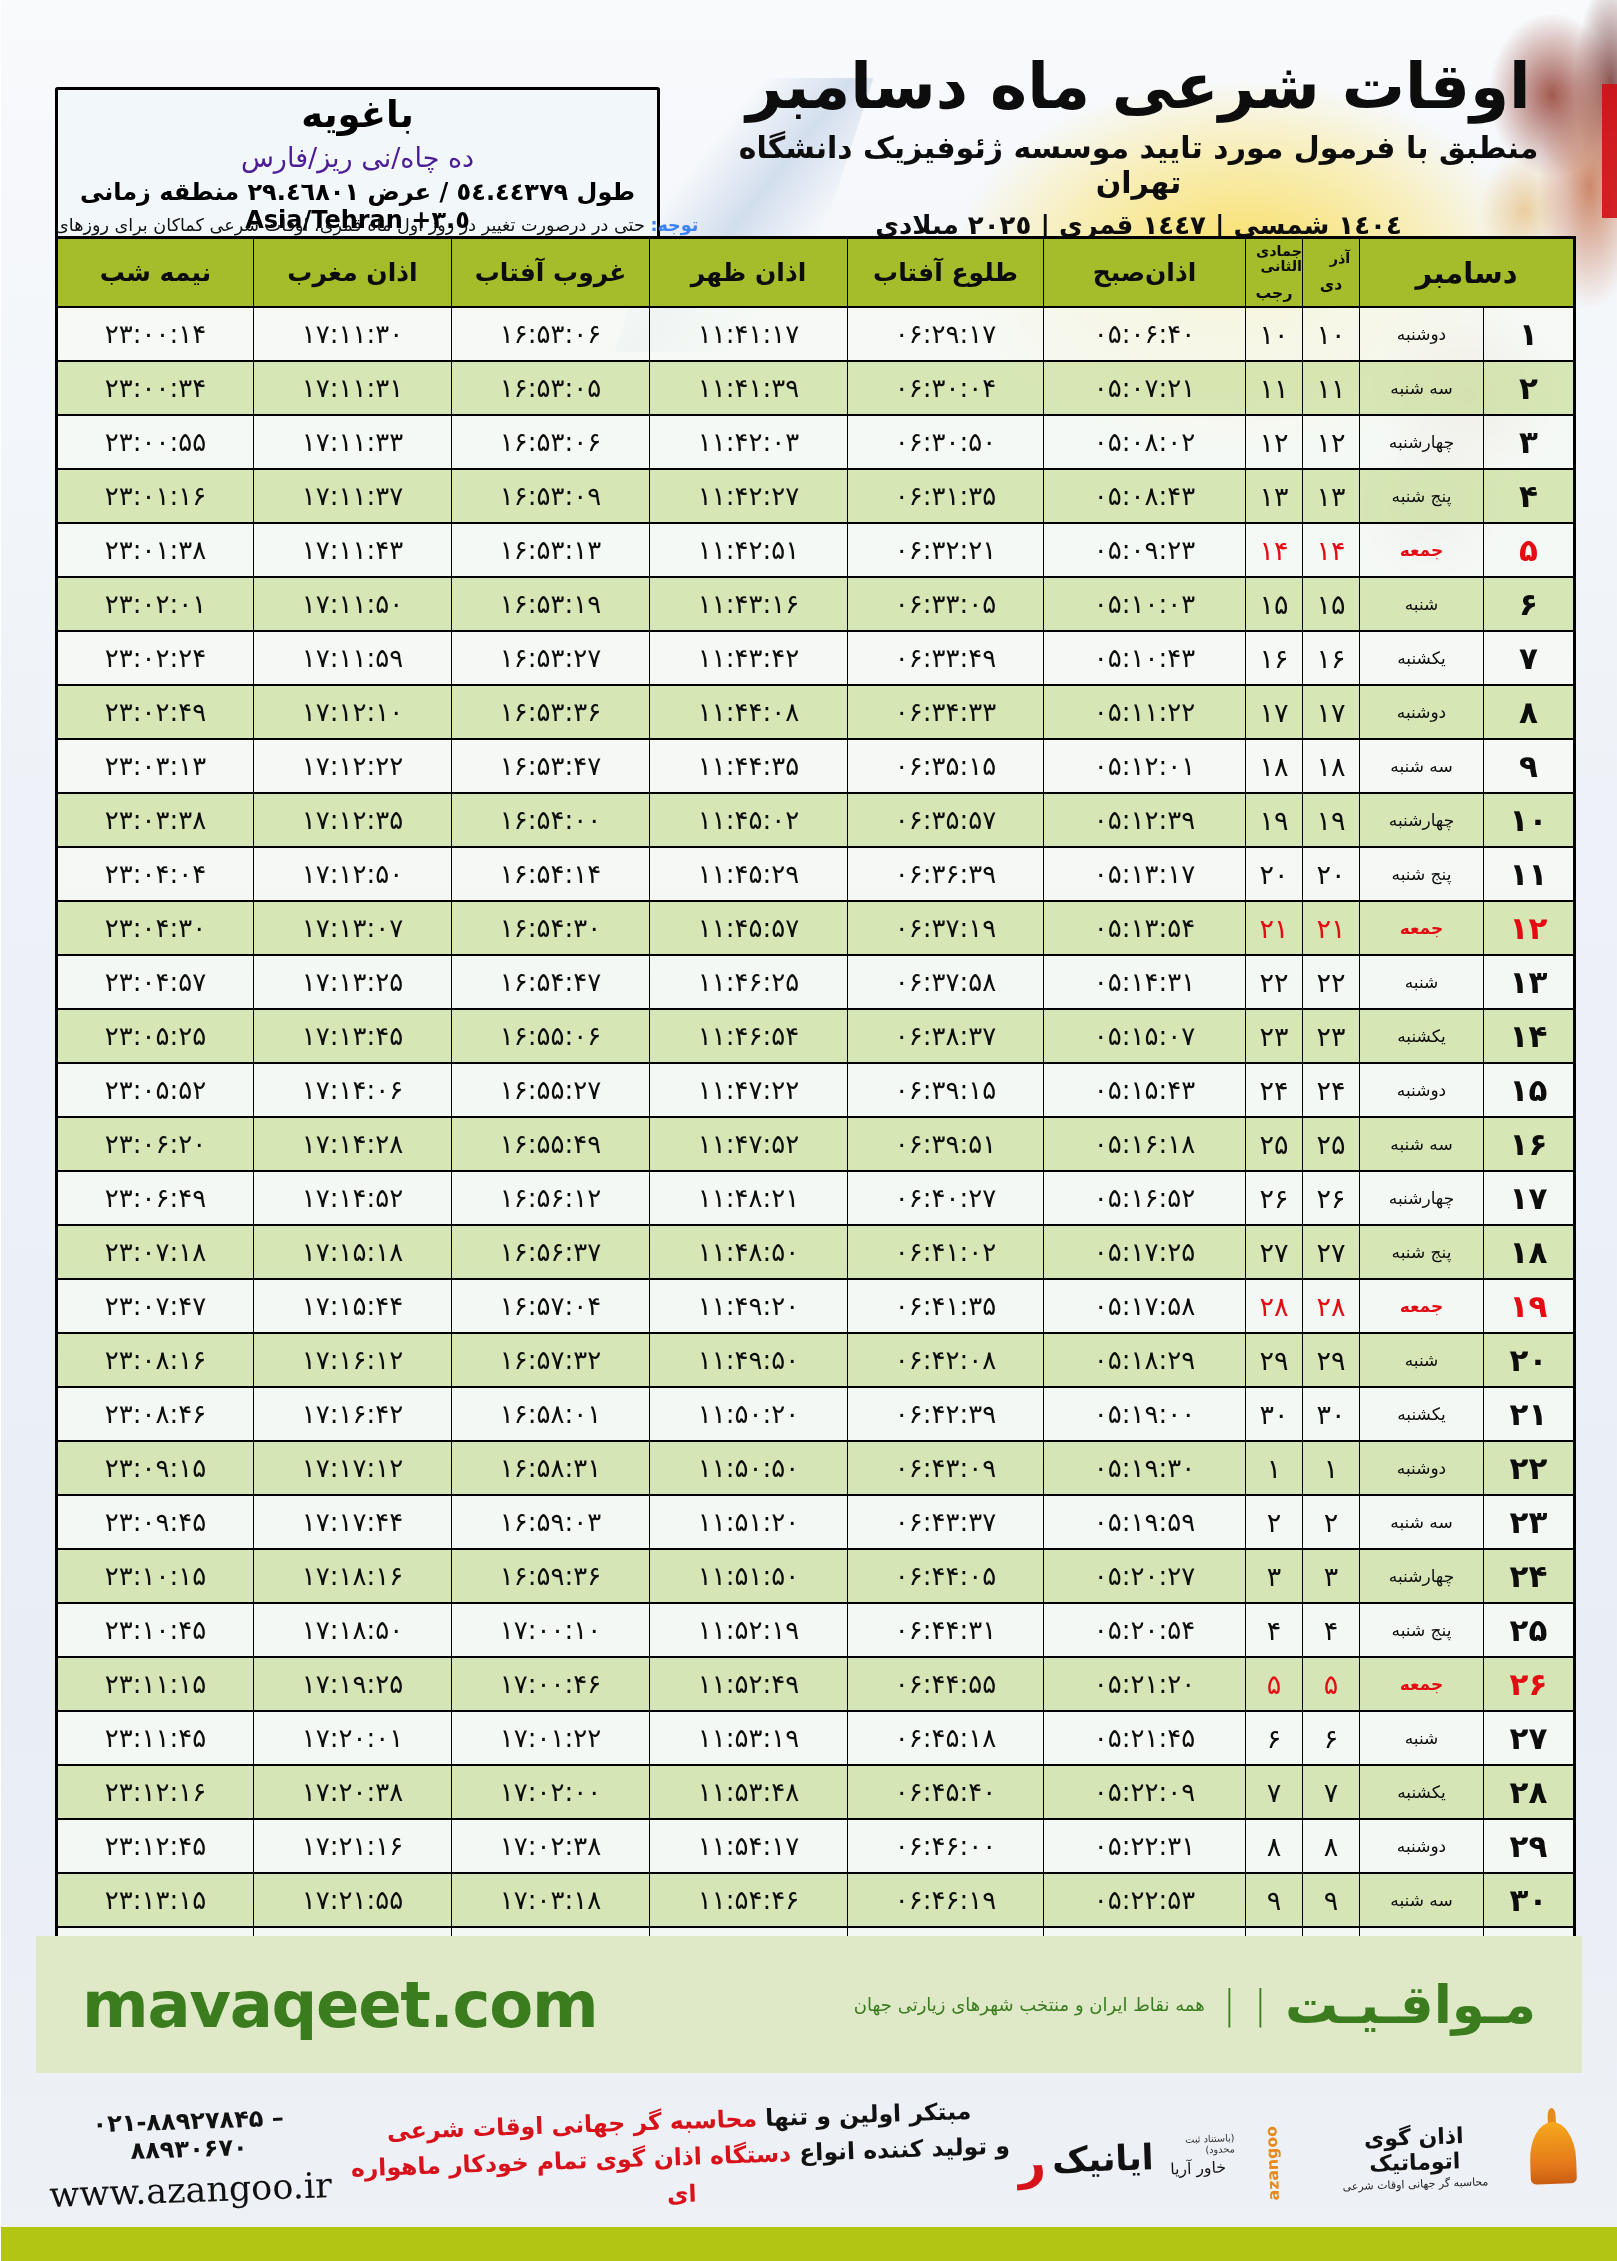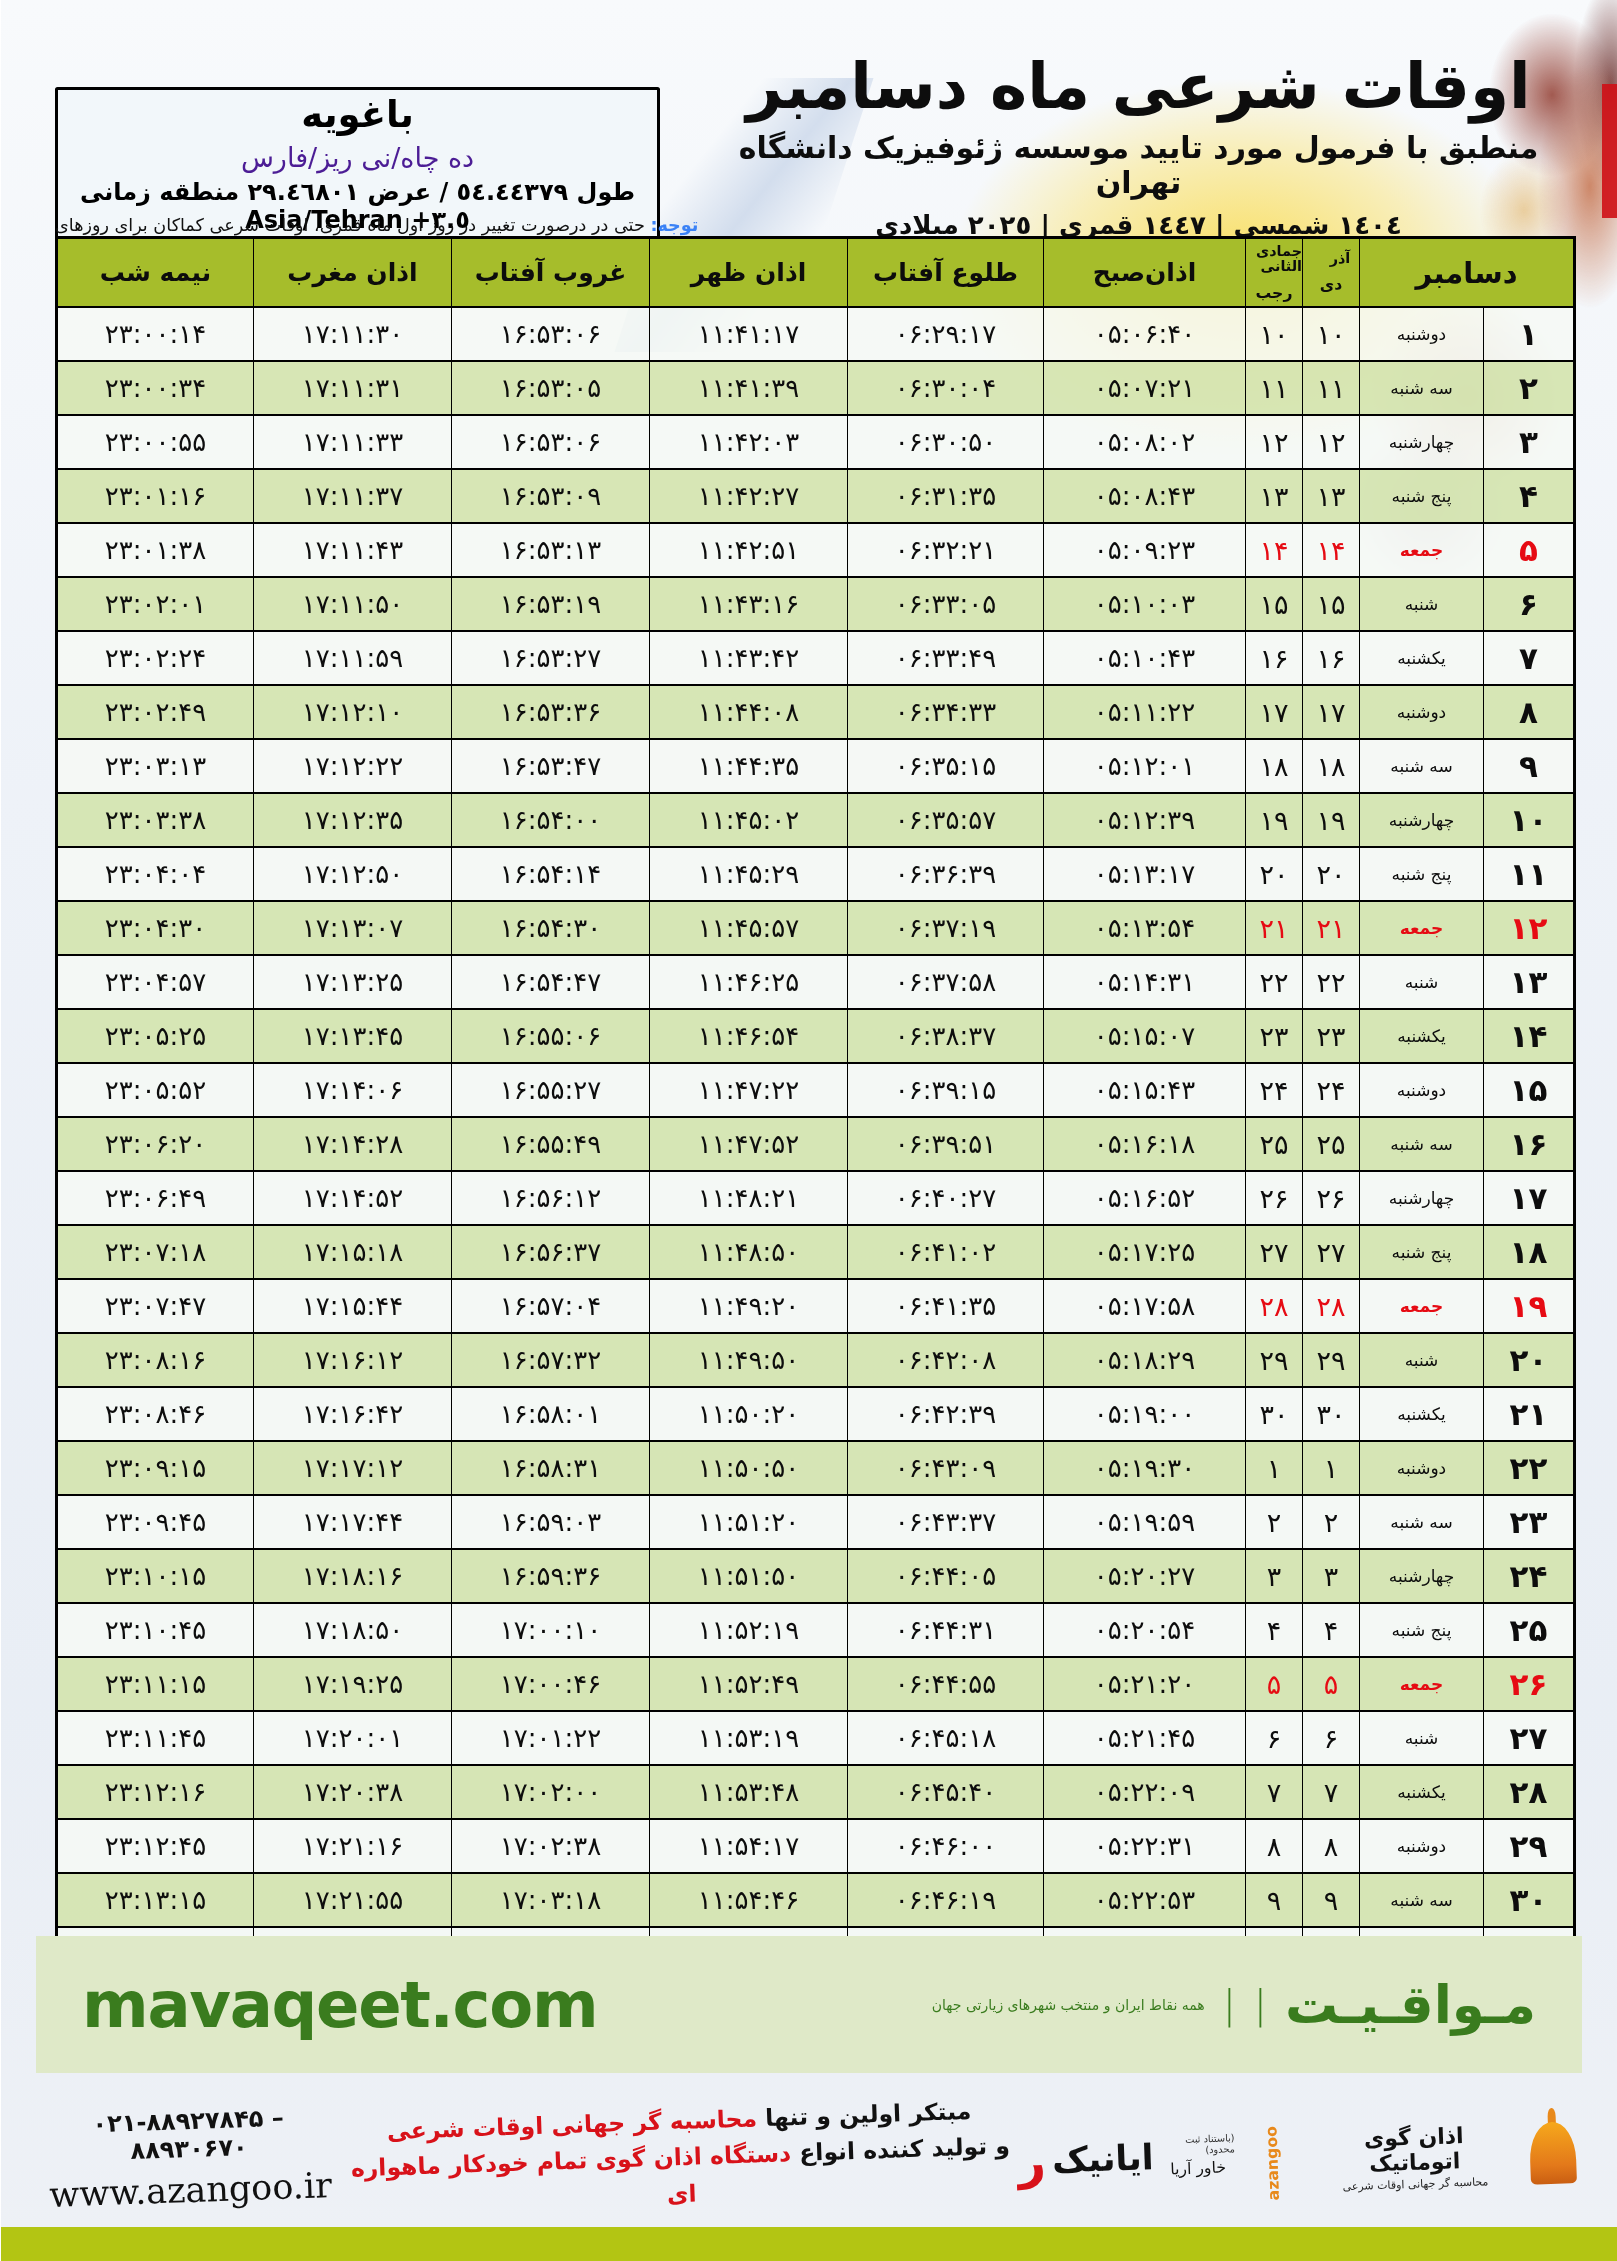--- a/index.html
+++ b/index.html
@@ -53,21 +53,21 @@
   td.col-s,td.col-l{font-size:27px;}
   tr.friday td.col-d,tr.friday td.col-w,tr.friday td.col-s,tr.friday td.col-l{color:#e60b13;}
   tr.friday td.col-w{font-weight:bold;}
   
   .mavaqeet-band{position:absolute;left:36px;top:1936px;width:1546px;height:137px;background:#dfe9c8;
     display:flex;align-items:center;justify-content:space-between;padding:0 46px;box-sizing:border-box;z-index:2;}
   .band-right{display:flex;align-items:center;gap:18px;color:#3a7c1e;}
   .mv-brand{font-size:53px;font-weight:bold;}
   .mv-sep{font-size:39px;font-weight:200;color:#3a7c1e;}
   .mv-tag1{font-size:30px;font-weight:bold;}
-  .mv-tag2{font-size:14px;}
+  .mv-tag2{font-size:18px;}
   .mv-url{font-size:64px;font-weight:bold;color:#3a7c1e;direction:ltr;letter-spacing:-1.3px;}
   .footer-info{position:absolute;left:36px;top:2093px;width:1546px;height:130px;display:flex;align-items:center;
     justify-content:space-between;z-index:2;}
   .azangoo-logo{display:flex;align-items:center;gap:10.4px;transform:rotate(-2deg);}
   .dome-wrap{width:65px;height:98px;position:relative;}
   .dome{position:absolute;left:9.8px;top:18px;width:46px;height:62px;background:linear-gradient(180deg,#f6a81c 0%,#e3791a 70%,#c95e12 100%);
     border-radius:50% 50% 6.5px 6.5px / 62% 62% 5.2px 5.2px;}
   .dome-tip{position:absolute;left:29px;top:3.9px;width:7.8px;height:17px;background:#e8891b;border-radius:50% 50% 0 0;}
   .az-texts{text-align:center;}
   .az-l1{font-size:22px;font-weight:bold;color:#111;}

